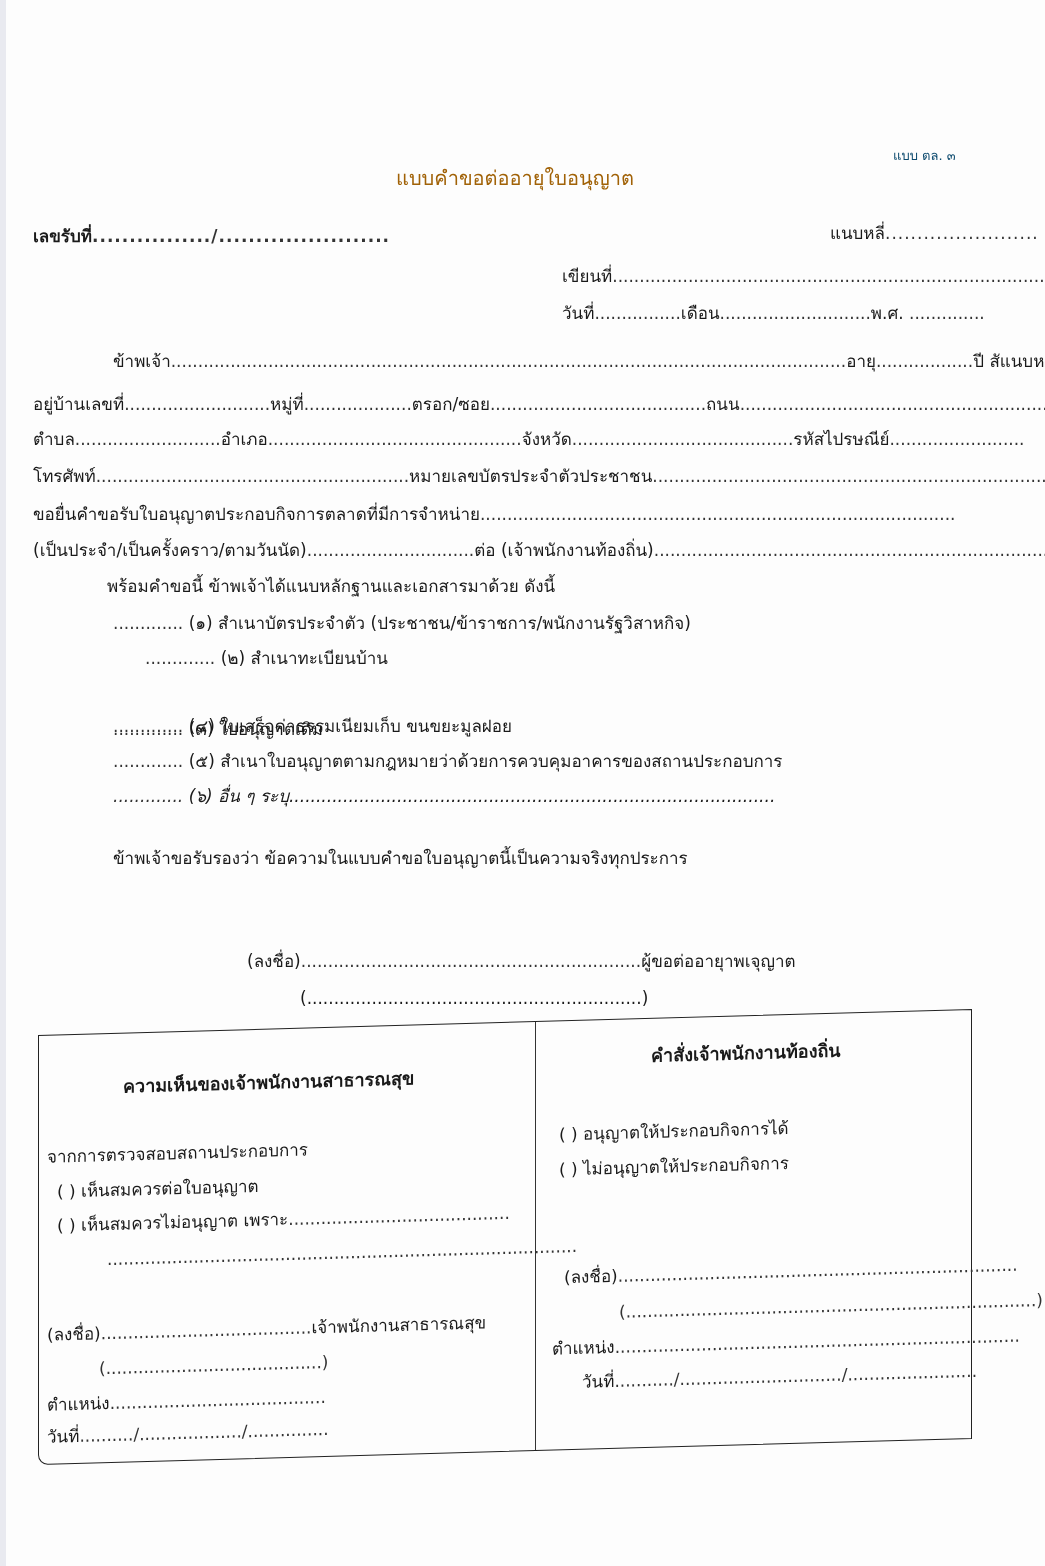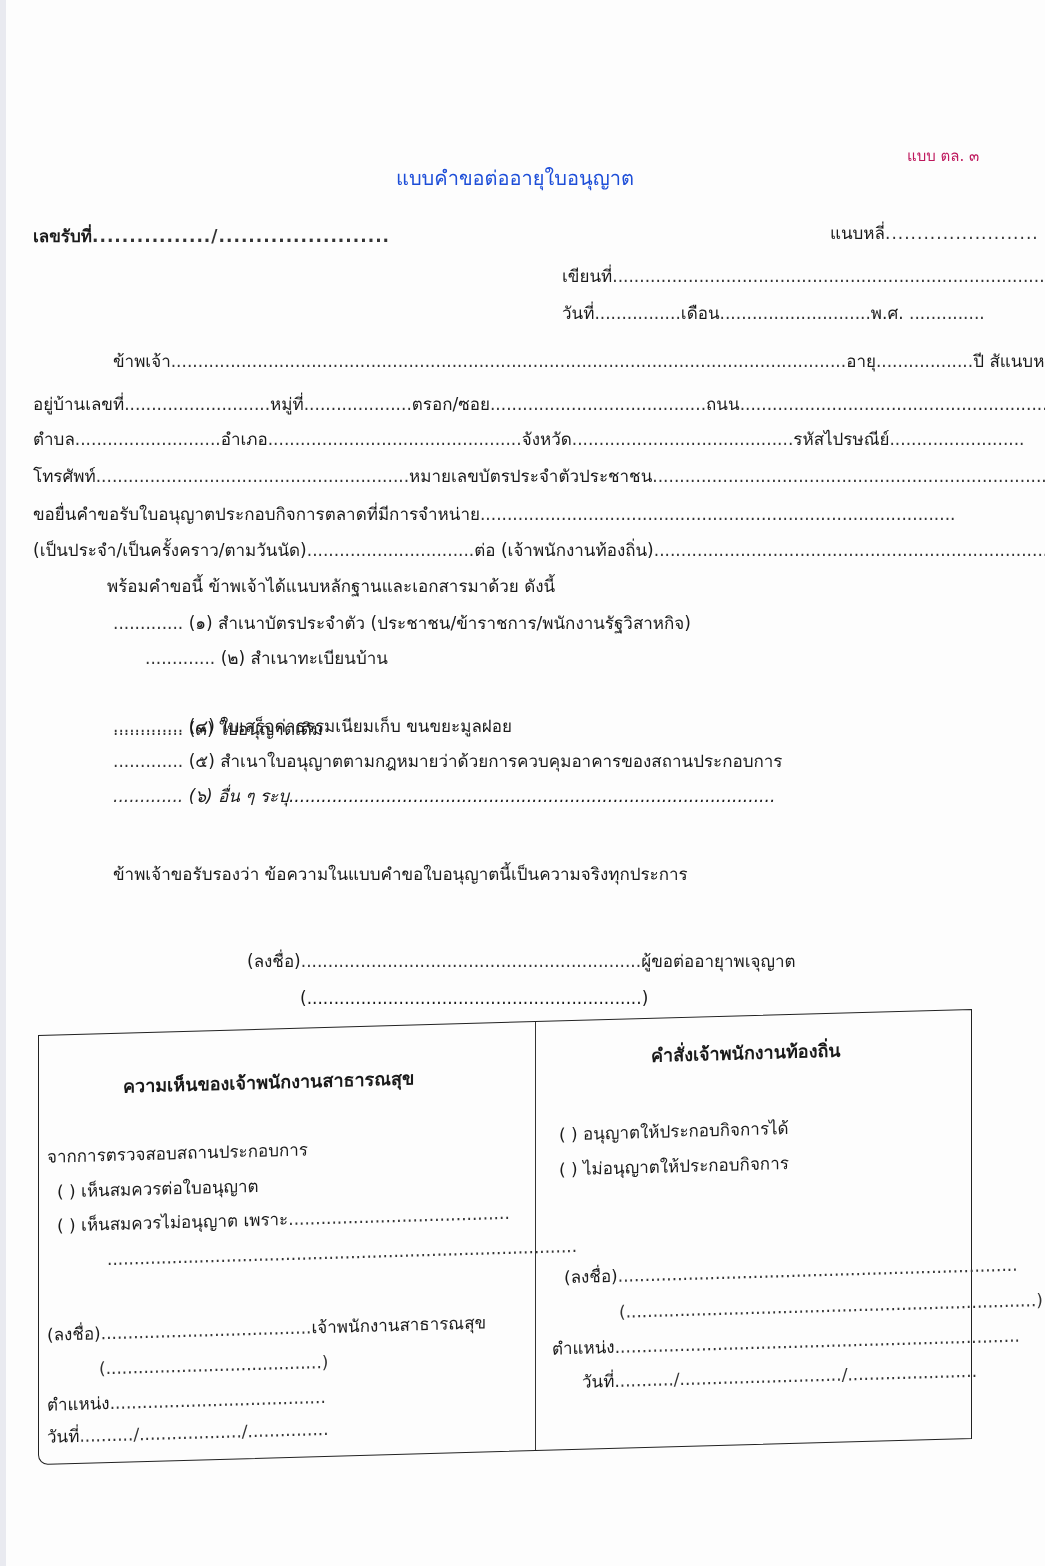--- a/index.html
+++ b/index.html
@@ -2,22 +2,22 @@
 <html><head>
 <meta charset="utf-8">
 <style>
   html, body { margin: 0; padding: 0; }
   body {
     width: 1045px; height: 1566px; background: #fdfdfd; position: relative; overflow: hidden;
     font-family: "DejaVu Sans", "Liberation Sans", sans-serif; color: #1a1a1a;
   }
   .page-edge { position: absolute; left: 0; top: 0; width: 6px; height: 1566px; background: #e9eaf0; }
   .abs { position: absolute; white-space: nowrap; font-size: 17px; line-height: 22px; }
-  .form-code { font-size: 15px; color: #be185d; margin-left: 14px; }
-  .title { font-size: 20px; font-weight: normal; color: #1d4ed8; text-align: right; }
+  .form-code { font-size: 13px; color: #0c4a6e; }
+  .title { font-size: 20px; font-weight: normal; color: #a16207; text-align: right; }
   .dots { letter-spacing: 1px; color: #333; }
   .box {
     position: absolute; left: 38px; top: 1035px; width: 932px; height: 428px;
     border: 1.5px solid #222; border-radius: 0 0 0 10px;
     transform: skewY(-1.6deg); transform-origin: left top;
   }
   .box-divider { position: absolute; left: 496px; top: 0; width: 1px; height: 100%; background: #333; }
   .box-text { position: absolute; white-space: nowrap; font-size: 17px; line-height: 22px; }
   .box-title { font-size: 18px; font-weight: bold; }
 </style>
@@ -74,21 +74,21 @@
 <div class="abs" style="left:113px; top:715px;">
   <span class="dots" style="letter-spacing:0">.............</span> <span>(๔) ใบเสร็จค่าธรรมเนียมเก็บ ขนขยะมูลฝอย</span>
 </div>
 <div class="abs" style="left:113px; top:750px;">
   <span class="dots" style="letter-spacing:0">.............</span> <span>(๕) สำเนาใบอนุญาตตามกฎหมายว่าด้วยการควบคุมอาคารของสถานประกอบการ</span>
 </div>
 <div class="abs" style="left:113px; top:785px;font-style:italic;">
   <span class="dots" style="letter-spacing:0">.............</span> <span>(๖) อื่น ๆ  ระบุ..........................................................................................</span>
 </div>
 
-<div class="abs" style="left:113px; top:847px;margin-top:16px;">ข้าพเจ้าขอรับรองว่า  ข้อความในแบบคำขอใบอนุญาตนี้เป็นความจริงทุกประการ</div>
+<div class="abs" style="left:113px; top:847px;">ข้าพเจ้าขอรับรองว่า  ข้อความในแบบคำขอใบอนุญาตนี้เป็นความจริงทุกประการ</div>
 
 <div class="abs" style="left:247px; top:950px;">
   <span>(ลงชื่อ)</span><span class="dots" style="letter-spacing:0">...............................................................</span><span>ผู้ขอต่ออายุาพเจุญาต</span>
 </div>
 <div class="abs" style="left:300px; top:987px;">(..............................................................)</div>
 
 <div class="box">
   <div class="box-divider"></div>
 
   <div class="box-text box-title" style="left:84px; top:42px;">ความเห็นของเจ้าพนักงานสาธารณสุข</div>

